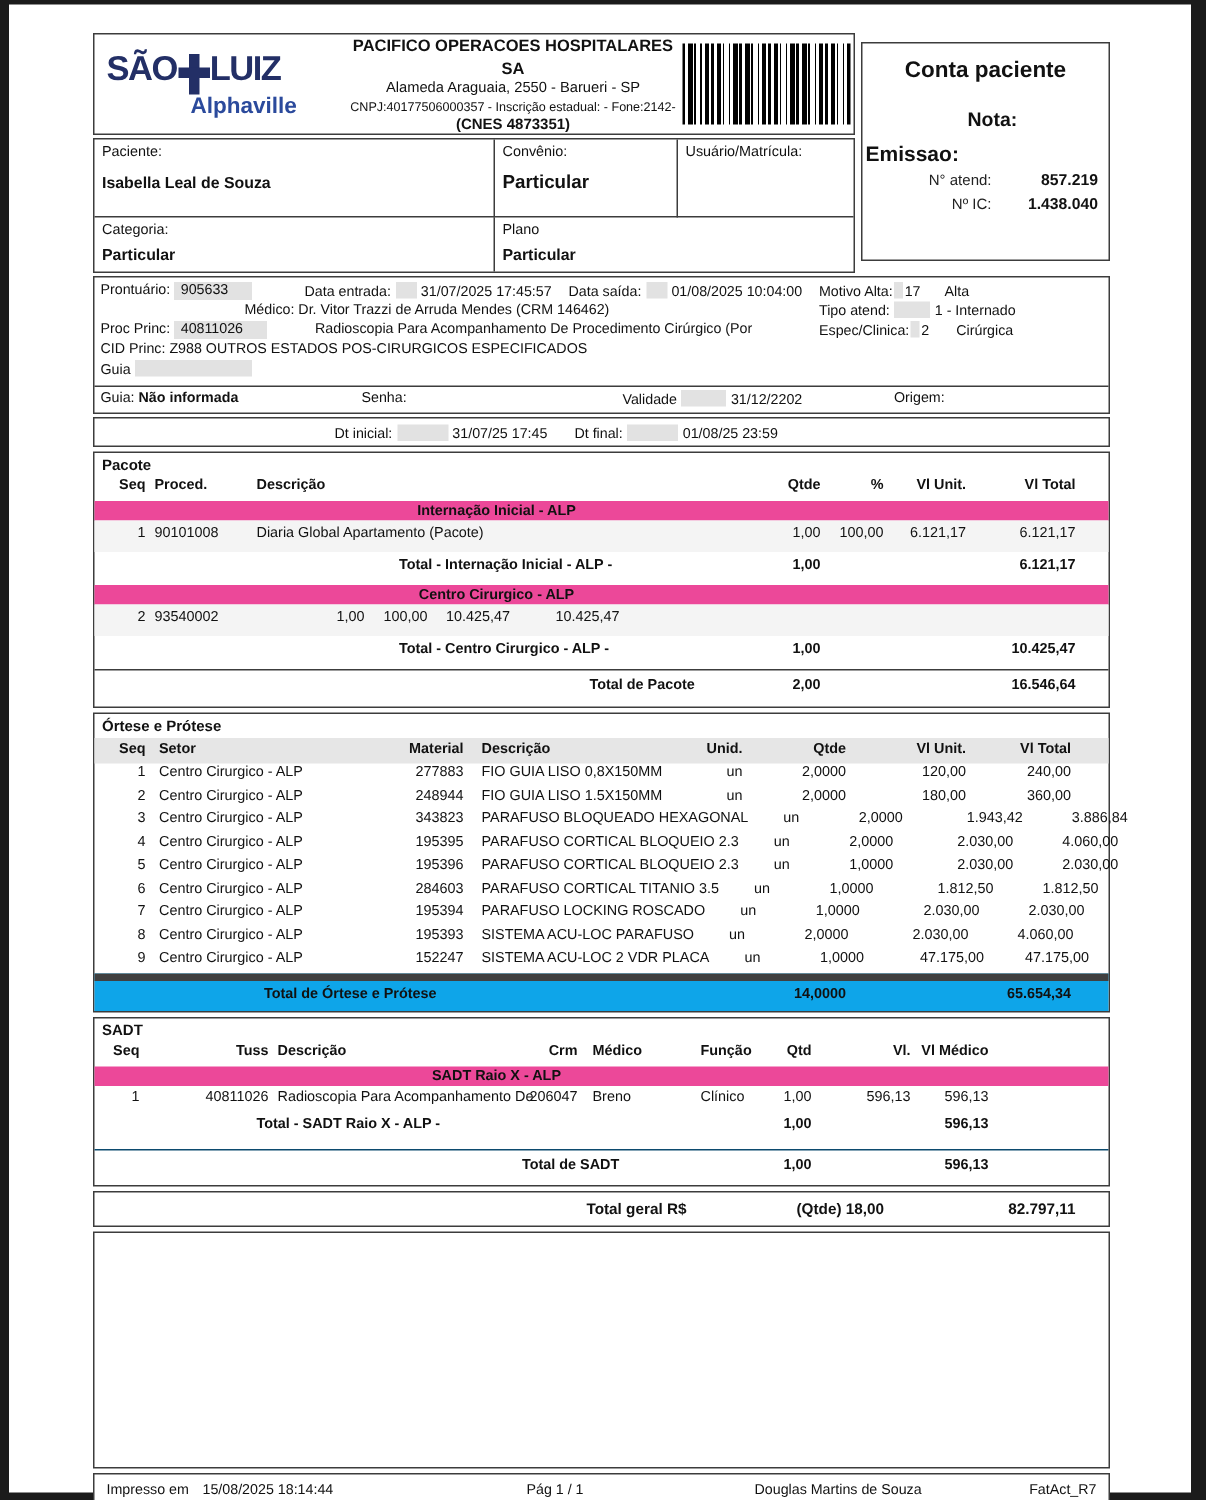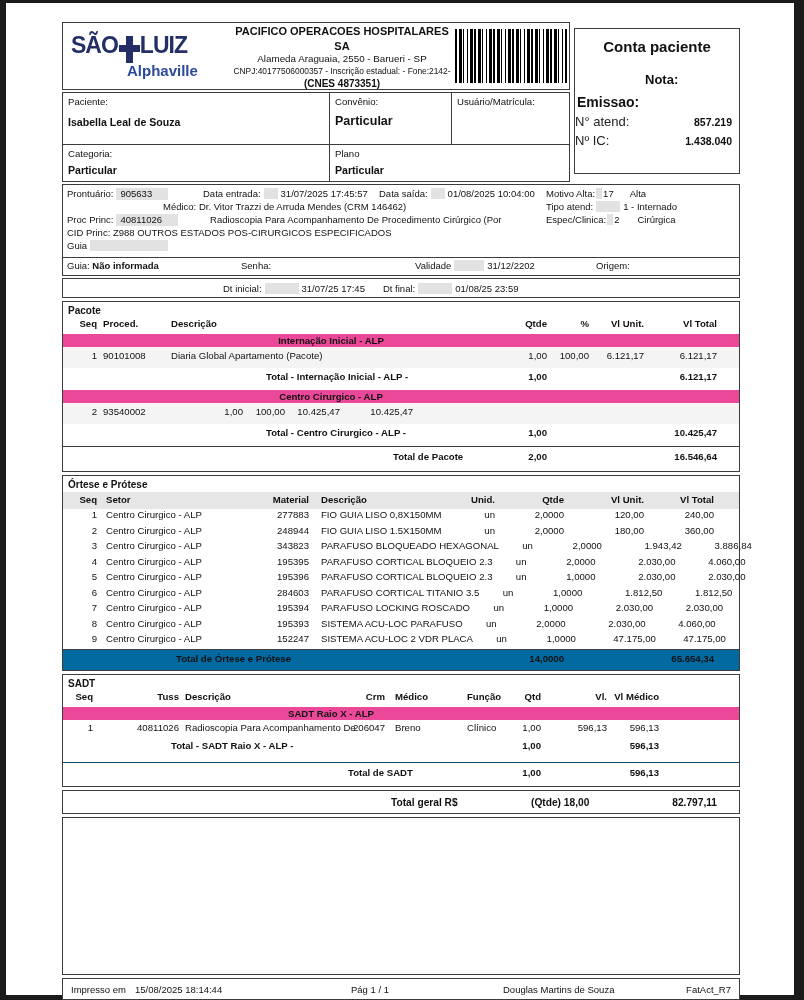--- a/index.html
+++ b/index.html
@@ -21,21 +21,21 @@
   .h-name{font-weight:bold;font-size:11px}
   .h-addr{font-size:9.8px}
   .h-cnpj{font-size:8.4px}
   .h-cnes{font-weight:bold;font-size:10px}
   .bars{width:112px;height:54px;margin-right:2px;flex:0 0 auto;background:repeating-linear-gradient(90deg,#000 0 2px,#fff 2px 4px,#000 4px 7px,#fff 7px 8px,#000 8px 9px,#fff 9px 12px,#000 12px 13px,#fff 13px 15px,#000 15px 18px,#fff 18px 19px)}
   .acct{width:166px;margin-left:4px;margin-top:6px;height:146px}
   .acct-title{text-align:center;font-weight:bold;font-size:15px;margin-top:9px}
   .acct-nota{font-weight:bold;font-size:13px;margin:17px 0 0 70px}
   .acct-emi{font-weight:bold;font-size:14px;margin:7px 0 0 2px}
   .acct-row{display:flex;margin-top:4px;align-items:baseline}
-  .acct-lab{width:86px;text-align:left;font-size:13px;color:#222}
+  .acct-lab{width:86px;text-align:right;font-size:10px;color:#222}
   .acct-val{flex:1;text-align:right;padding-right:7px;font-weight:bold;font-size:10.5px}
   
   .pgrid{margin-top:2px;height:90px;display:grid;grid-template-columns:267px 122px 117px;grid-template-rows:52px 36px}
   .cell{padding:3px 5px;box-sizing:border-box}
   .b-r{border-right:1px solid #3c3c3c}.b-b{border-bottom:1px solid #3c3c3c}
   .lab{font-size:9.6px}
   .big{font-weight:bold;font-size:10.6px;margin-top:9px}
   .bigger{font-size:12.5px;margin-top:7px}
   .span2{grid-column:2 / 4}
   
@@ -74,21 +74,21 @@
   .o .trow{padding-right:25px;height:15.5px}
   .o .r-head{height:15px;background:#e6e6e6;padding-top:2px}
   .o-seq{width:34px;text-align:right}
   .o-set{width:140px;padding-left:9px}
   .o-mat{width:72px;text-align:right}
   .o-desc{flex:1 1 auto !important;padding-left:12px;overflow:visible}
   .o-un{width:34px;text-align:right}
   .o-qt{width:69px;text-align:right}
   .o-vu{width:80px;text-align:right}
   .o-vt{width:70px;text-align:right}
-  .o-tot{border-top:1px solid #404040;background:#0369a1;font-weight:bold;height:17px !important;padding-top:3px}
+  .o-tot{border-top:5px solid #404040;background:#0ea5e9;font-weight:bold;height:17px !important;padding-top:3px}
   .o-totlab{flex:1 1 auto !important;padding-left:113px}
   
   .s .trow{padding-right:82px}
   .s-seq{width:30px;text-align:right}
   .s-tuss{width:86px;text-align:right}
   .s-desc{width:170px;padding-left:6px;overflow:visible}
   .s-crm{width:36px;text-align:right}
   .s-med{width:78px;padding-left:10px}
   .s-fun{width:40px;padding-left:4px}
   .s-qtd{width:38px;text-align:right}

